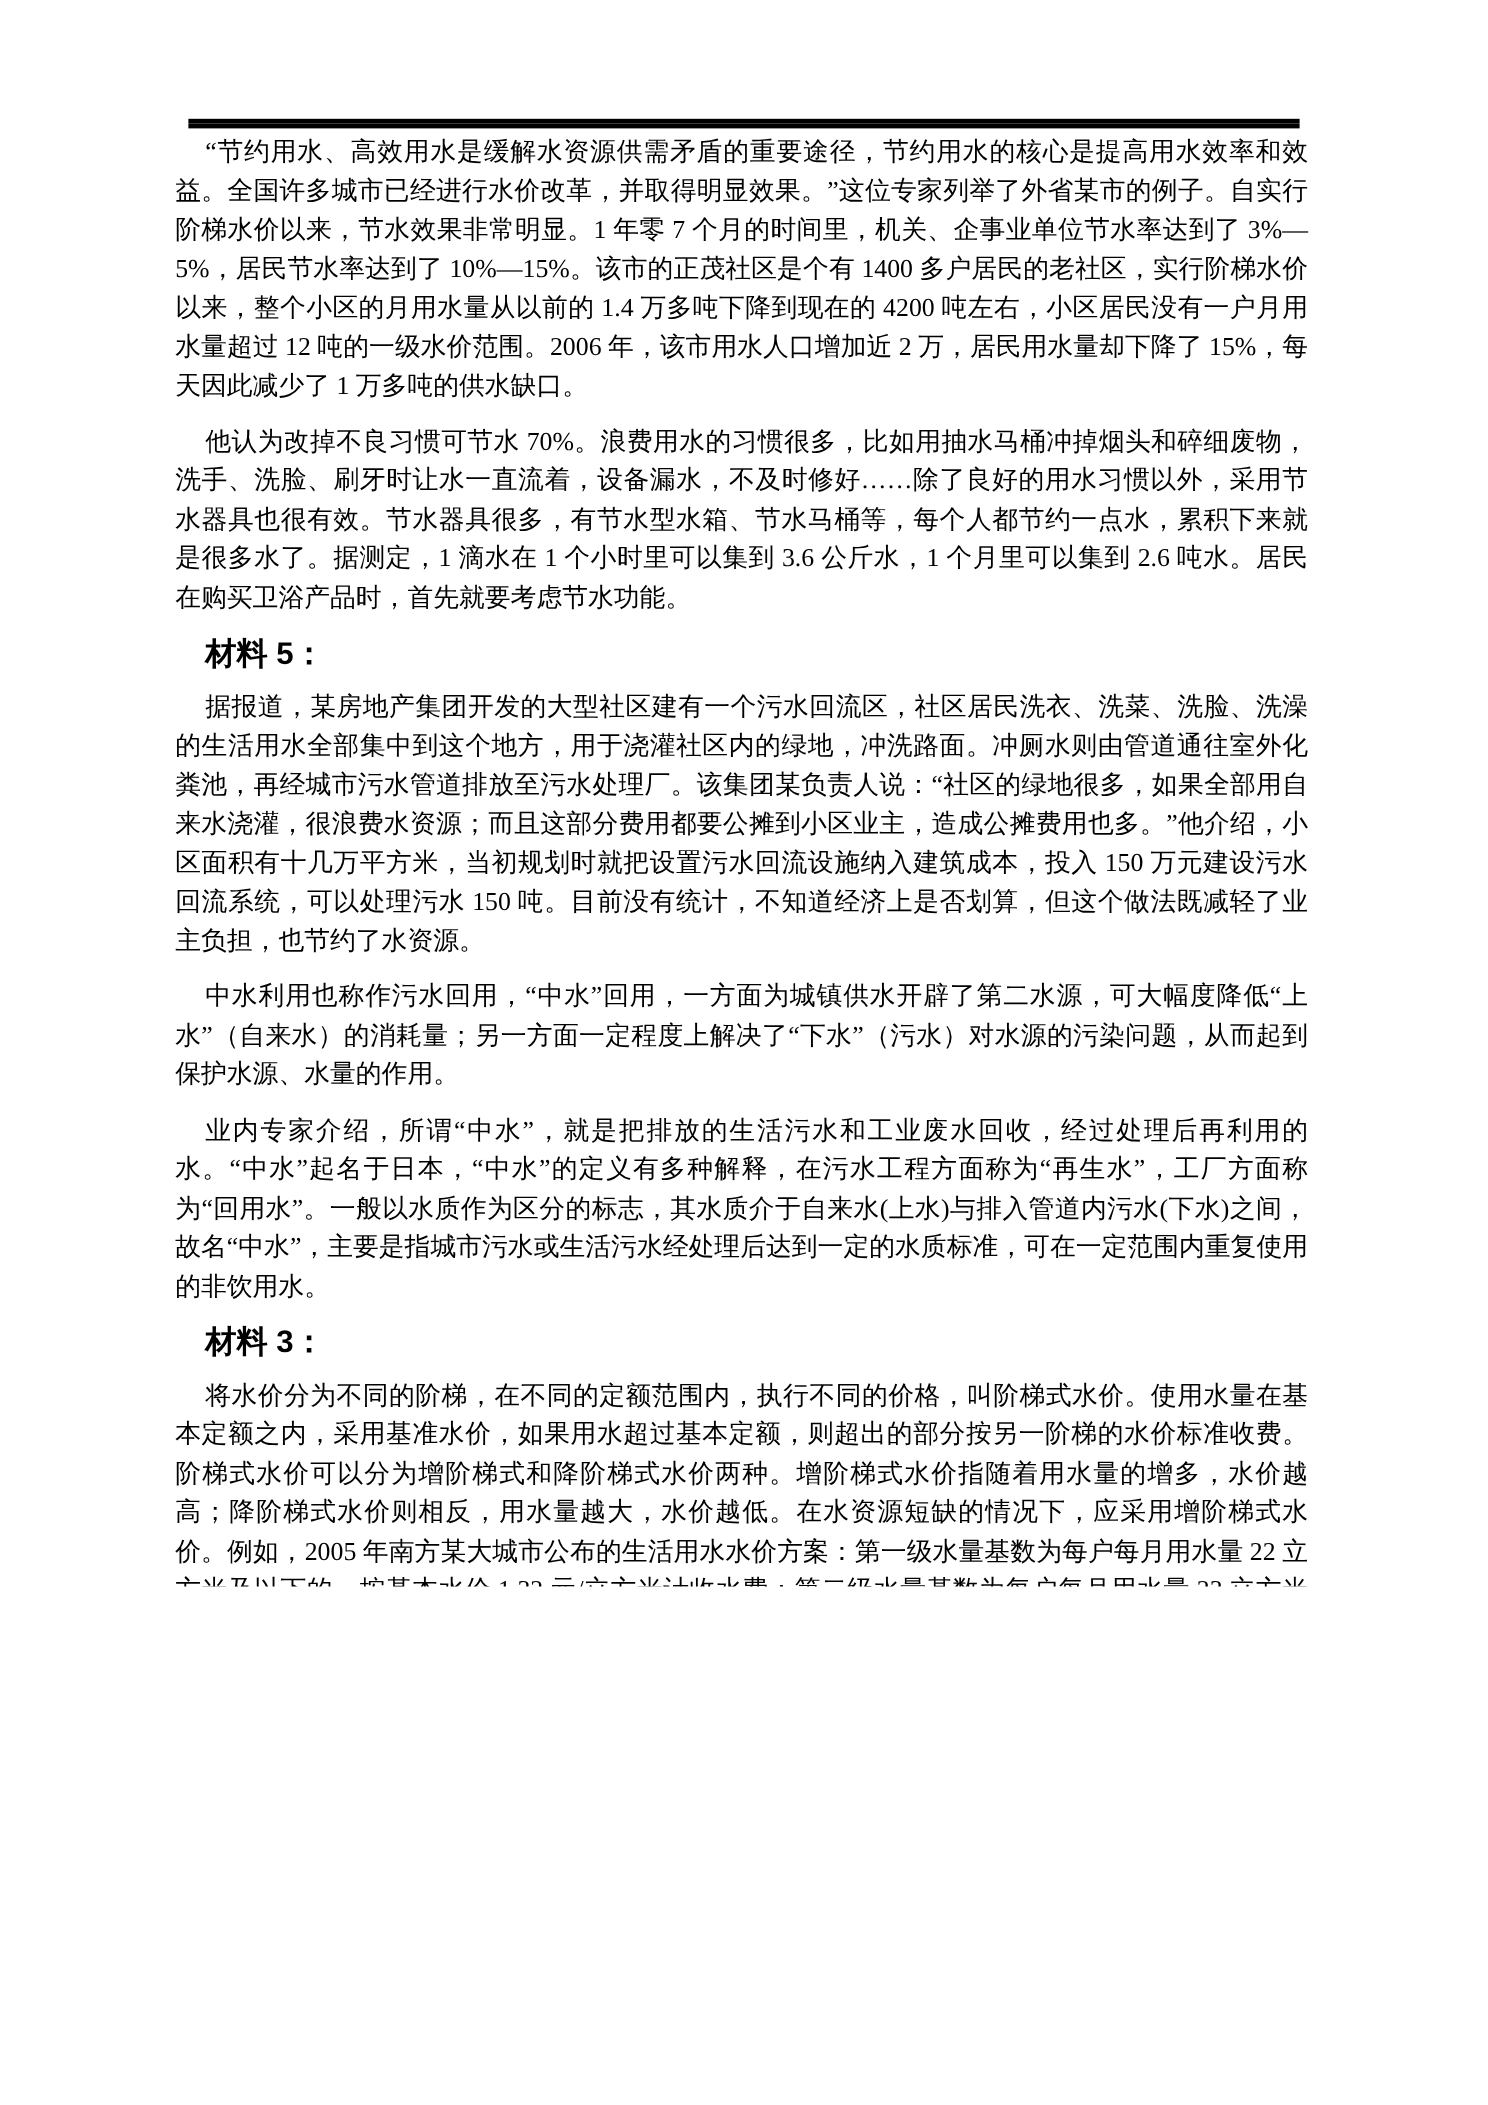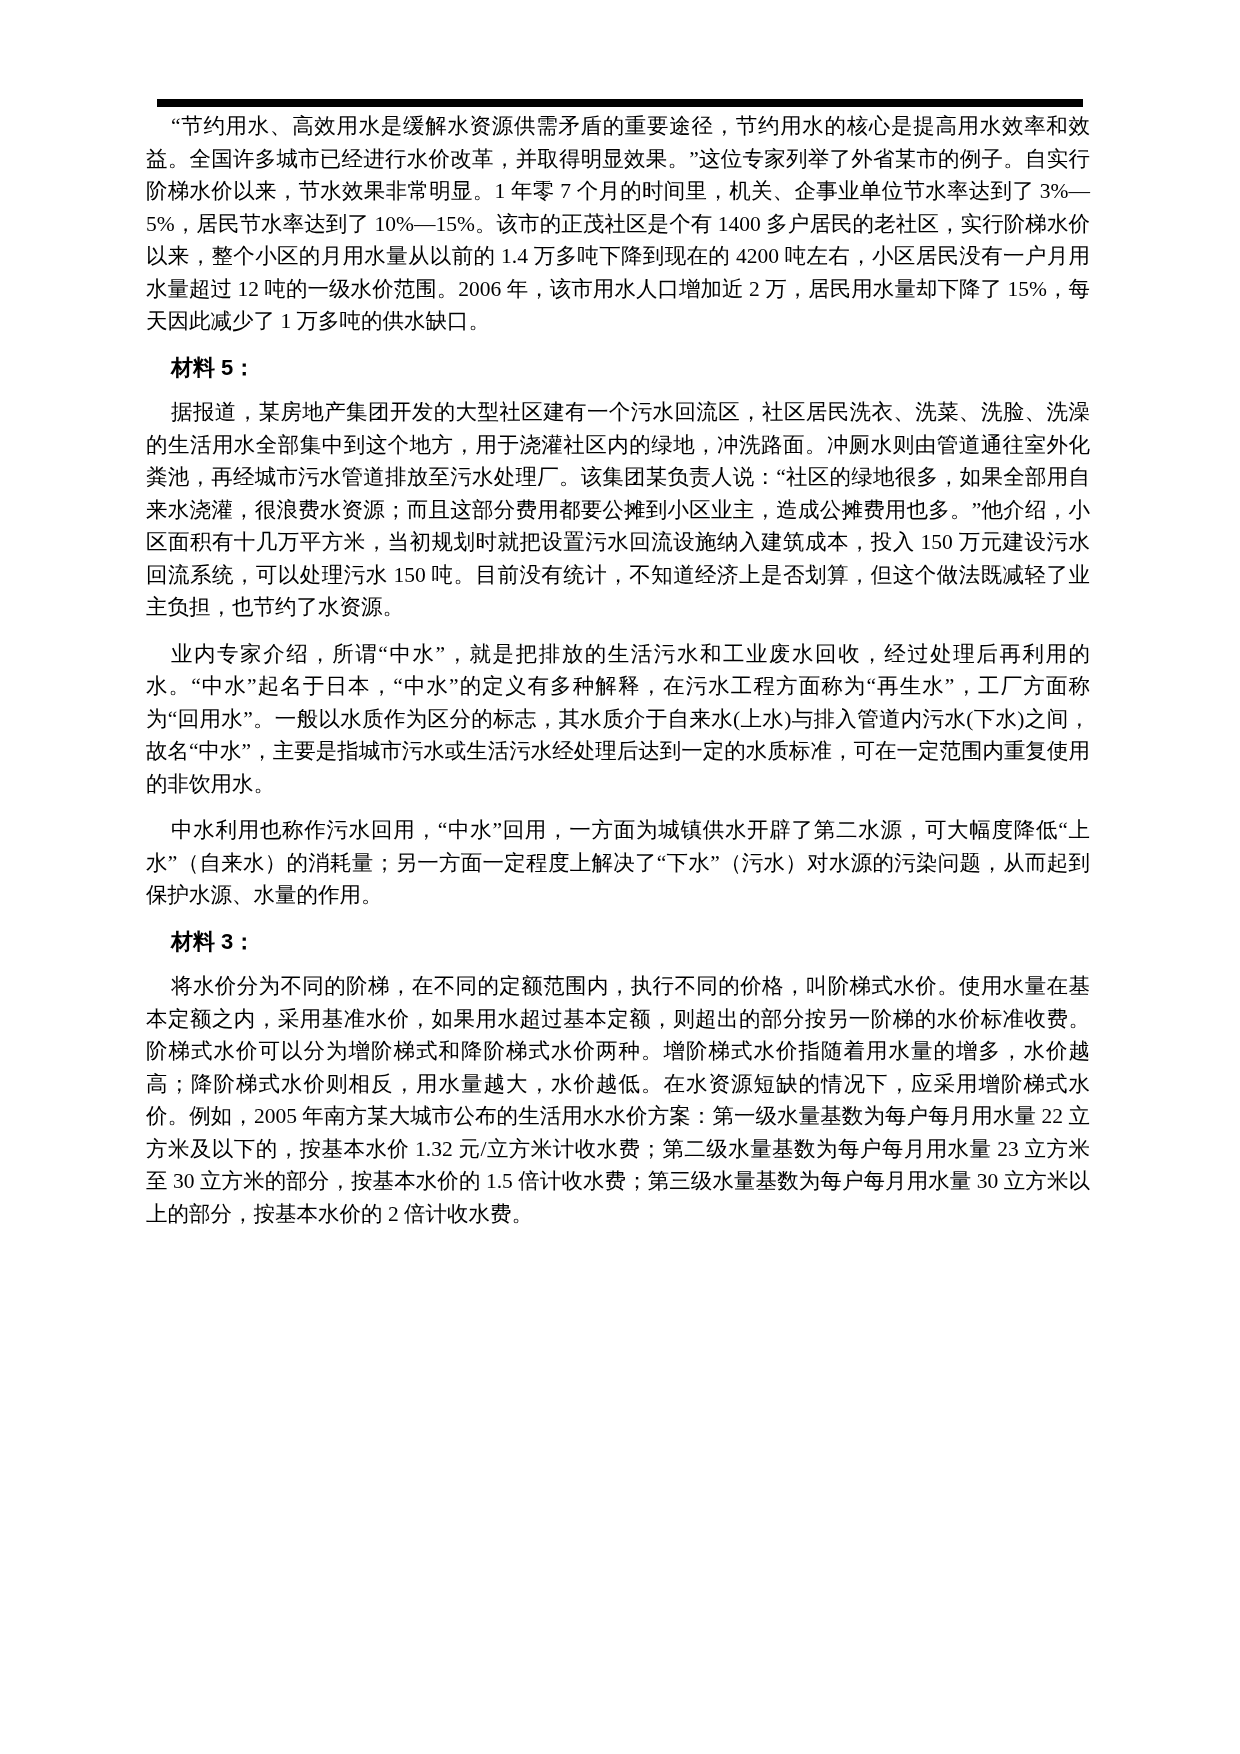--- a/index.html
+++ b/index.html
@@ -45,43 +45,44 @@
     word-break: break-all;
   }
   .content p {
     margin: 0 0 14px 0;
     text-indent: 25px;
   }
   .content p.heading {
     margin: 0 0 12px 0;
     font-weight: bold;
     font-family: "Liberation Sans", "DejaVu Sans", sans-serif;
-    font-size: 22px;
+    font-size: 26px;
   }
   .page-number {
     position: absolute;
     left: 172px;
     top: 1650px;
     font-size: 22px;
     font-weight: bold;
     font-family: "Liberation Serif", "DejaVu Serif", serif;
   }
 </style>
 </head>
 <body>
 
 <div class="page">
 
   <div class="header-rule"></div>
 
   <div class="content">
     <p class="body">“节约用水、高效用水是缓解水资源供需矛盾的重要途径，节约用水的核心是提高用水效率和效益。全国许多城市已经进行水价改革，并取得明显效果。”这位专家列举了外省某市的例子。自实行阶梯水价以来，节水效果非常明显。1 年零 7 个月的时间里，机关、企事业单位节水率达到了 3%—5%，居民节水率达到了 10%—15%。该市的正茂社区是个有 1400 多户居民的老社区，实行阶梯水价以来，整个小区的月用水量从以前的 1.4 万多吨下降到现在的 4200 吨左右，小区居民没有一户月用水量超过 12 吨的一级水价范围。2006 年，该市用水人口增加近 2 万，居民用水量却下降了 15%，每天因此减少了 1 万多吨的供水缺口。</p>
+    <p class="body">他认为改掉不良习惯可节水 70%。浪费用水的习惯很多，比如用抽水马桶冲掉烟头和碎细废物，洗手、洗脸、刷牙时让水一直流着，设备漏水，不及时修好……除了良好的用水习惯以外，采用节水器具也很有效。节水器具很多，有节水型水箱、节水马桶等，每个人都节约一点水，累积下来就是很多水了。据测定，1 滴水在 1 个小时里可以集到 3.6 公斤水，1 个月里可以集到 2.6 吨水。居民在购买卫浴产品时，首先就要考虑节水功能。</p>
     <p class="heading">材料 5：</p>
     <p class="body">据报道，某房地产集团开发的大型社区建有一个污水回流区，社区居民洗衣、洗菜、洗脸、洗澡的生活用水全部集中到这个地方，用于浇灌社区内的绿地，冲洗路面。冲厕水则由管道通往室外化粪池，再经城市污水管道排放至污水处理厂。该集团某负责人说：“社区的绿地很多，如果全部用自来水浇灌，很浪费水资源；而且这部分费用都要公摊到小区业主，造成公摊费用也多。”他介绍，小区面积有十几万平方米，当初规划时就把设置污水回流设施纳入建筑成本，投入 150 万元建设污水回流系统，可以处理污水 150 吨。目前没有统计，不知道经济上是否划算，但这个做法既减轻了业主负担，也节约了水资源。</p>
+    <p class="body">中水利用也称作污水回用，“中水”回用，一方面为城镇供水开辟了第二水源，可大幅度降低“上水”（自来水）的消耗量；另一方面一定程度上解决了“下水”（污水）对水源的污染问题，从而起到保护水源、水量的作用。</p>
     <p class="body">业内专家介绍，所谓“中水”，就是把排放的生活污水和工业废水回收，经过处理后再利用的水。“中水”起名于日本，“中水”的定义有多种解释，在污水工程方面称为“再生水”，工厂方面称为“回用水”。一般以水质作为区分的标志，其水质介于自来水(上水)与排入管道内污水(下水)之间，故名“中水”，主要是指城市污水或生活污水经处理后达到一定的水质标准，可在一定范围内重复使用的非饮用水。</p>
-    <p class="body">中水利用也称作污水回用，“中水”回用，一方面为城镇供水开辟了第二水源，可大幅度降低“上水”（自来水）的消耗量；另一方面一定程度上解决了“下水”（污水）对水源的污染问题，从而起到保护水源、水量的作用。</p>
     <p class="heading">材料 3：</p>
     <p class="body">将水价分为不同的阶梯，在不同的定额范围内，执行不同的价格，叫阶梯式水价。使用水量在基本定额之内，采用基准水价，如果用水超过基本定额，则超出的部分按另一阶梯的水价标准收费。阶梯式水价可以分为增阶梯式和降阶梯式水价两种。增阶梯式水价指随着用水量的增多，水价越高；降阶梯式水价则相反，用水量越大，水价越低。在水资源短缺的情况下，应采用增阶梯式水价。例如，2005 年南方某大城市公布的生活用水水价方案：第一级水量基数为每户每月用水量 22 立方米及以下的，按基本水价 1.32 元/立方米计收水费；第二级水量基数为每户每月用水量 23 立方米至 30 立方米的部分，按基本水价的 1.5 倍计收水费；第三级水量基数为每户每月用水量 30 立方米以上的部分，按基本水价的 2 倍计收水费。</p>
   </div>
 
   <div class="page-number">4</div>
 
 </div>
 
 </body></html>

